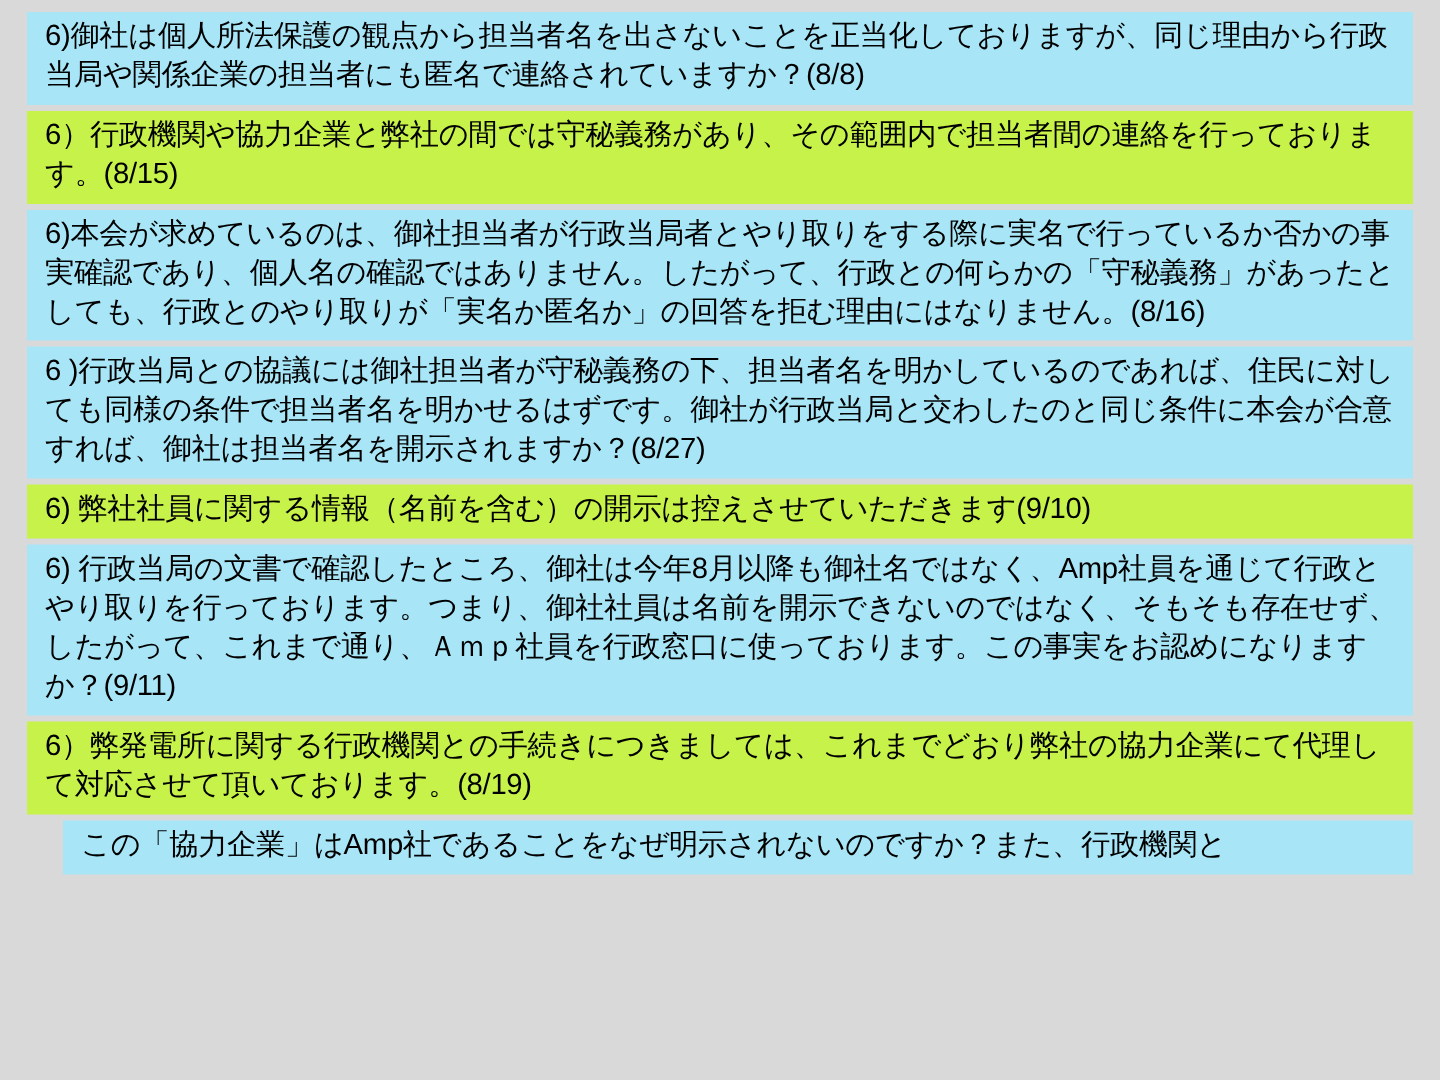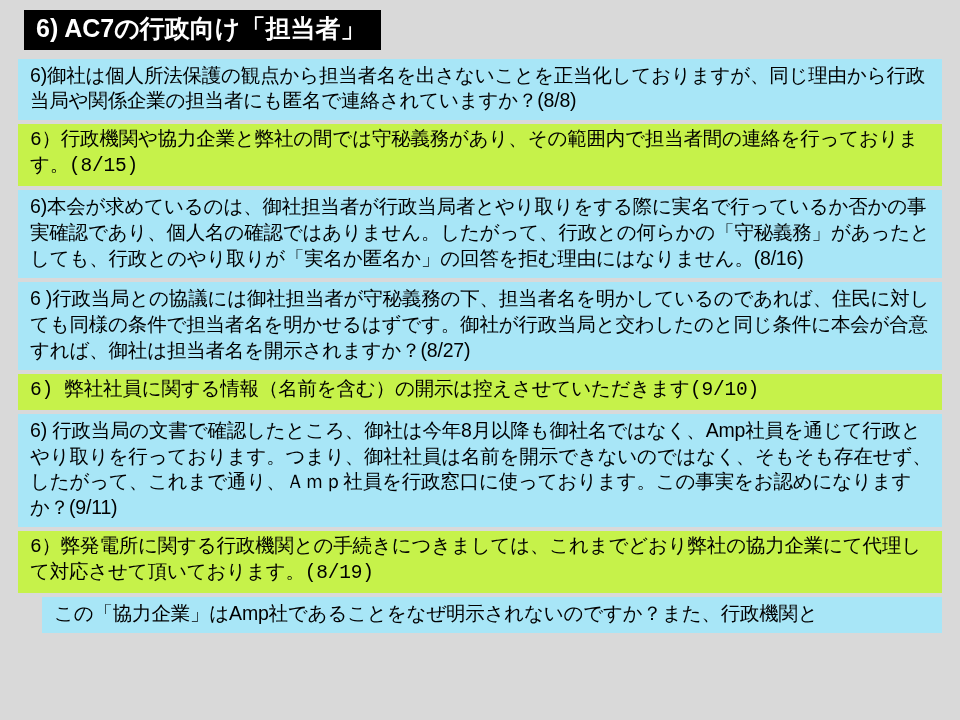--- a/index.html
+++ b/index.html
@@ -45,33 +45,31 @@
     line-height: 1.33;
     color: #000000;
     letter-spacing: -0.2px;
     word-break: break-all;
   }
   .bubble.q {
     background: #a8e6f7;
   }
   .bubble.a {
     background: #c6f24a;
-    font-family: Liberation Mono, monospace;
   }
   .bubble.last {
     background: #a8e6f7;
     margin-left: 24px;
   }
 </style>
 </head>
 <body>
 
 <div class="slide">
 
-  <div class="title-bar">6) AC7の行政向け「担当者」</div>
 
   <div class="qa-list">
     <div class="bubble q">6)御社は個人所法保護の観点から担当者名を出さないことを正当化しておりますが、同じ理由から行政当局や関係企業の担当者にも匿名で連絡されていますか？(8/8)</div>
     <div class="bubble a">6）行政機関や協力企業と弊社の間では守秘義務があり、その範囲内で担当者間の連絡を行っております。(8/15)</div>
     <div class="bubble q">6)本会が求めているのは、御社担当者が行政当局者とやり取りをする際に実名で行っているか否かの事実確認であり、個人名の確認ではありません。したがって、行政との何らかの「守秘義務」があったとしても、行政とのやり取りが「実名か匿名か」の回答を拒む理由にはなりません。(8/16)</div>
     <div class="bubble q">6 )行政当局との協議には御社担当者が守秘義務の下、担当者名を明かしているのであれば、住民に対しても同様の条件で担当者名を明かせるはずです。御社が行政当局と交わしたのと同じ条件に本会が合意すれば、御社は担当者名を開示されますか？(8/27)</div>
     <div class="bubble a">6) 弊社社員に関する情報（名前を含む）の開示は控えさせていただきます(9/10)</div>
     <div class="bubble q">6) 行政当局の文書で確認したところ、御社は今年8月以降も御社名ではなく、Amp社員を通じて行政とやり取りを行っております。つまり、御社社員は名前を開示できないのではなく、そもそも存在せず、したがって、これまで通り、Ａｍｐ社員を行政窓口に使っております。この事実をお認めになりますか？(9/11)</div>
     <div class="bubble a">6）弊発電所に関する行政機関との手続きにつきましては、これまでどおり弊社の協力企業にて代理して対応させて頂いております。(8/19)</div>
     <div class="bubble last">この「協力企業」はAmp社であることをなぜ明示されないのですか？また、行政機関と</div>

